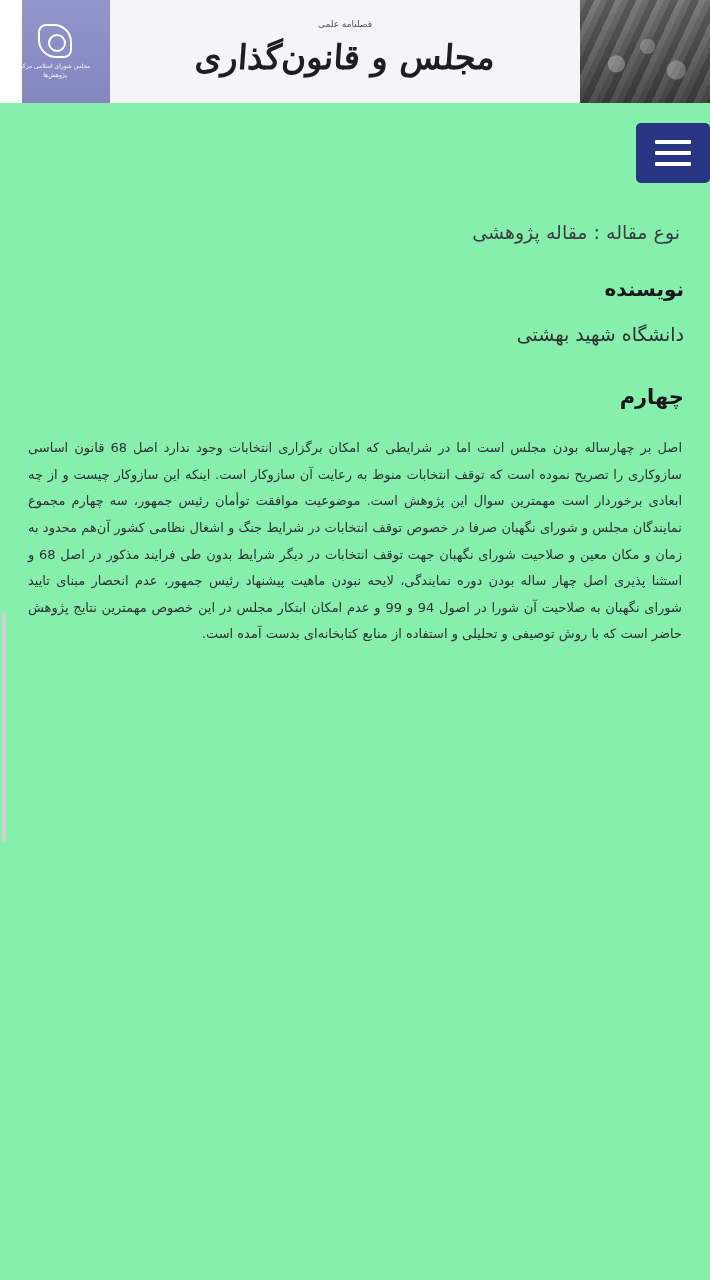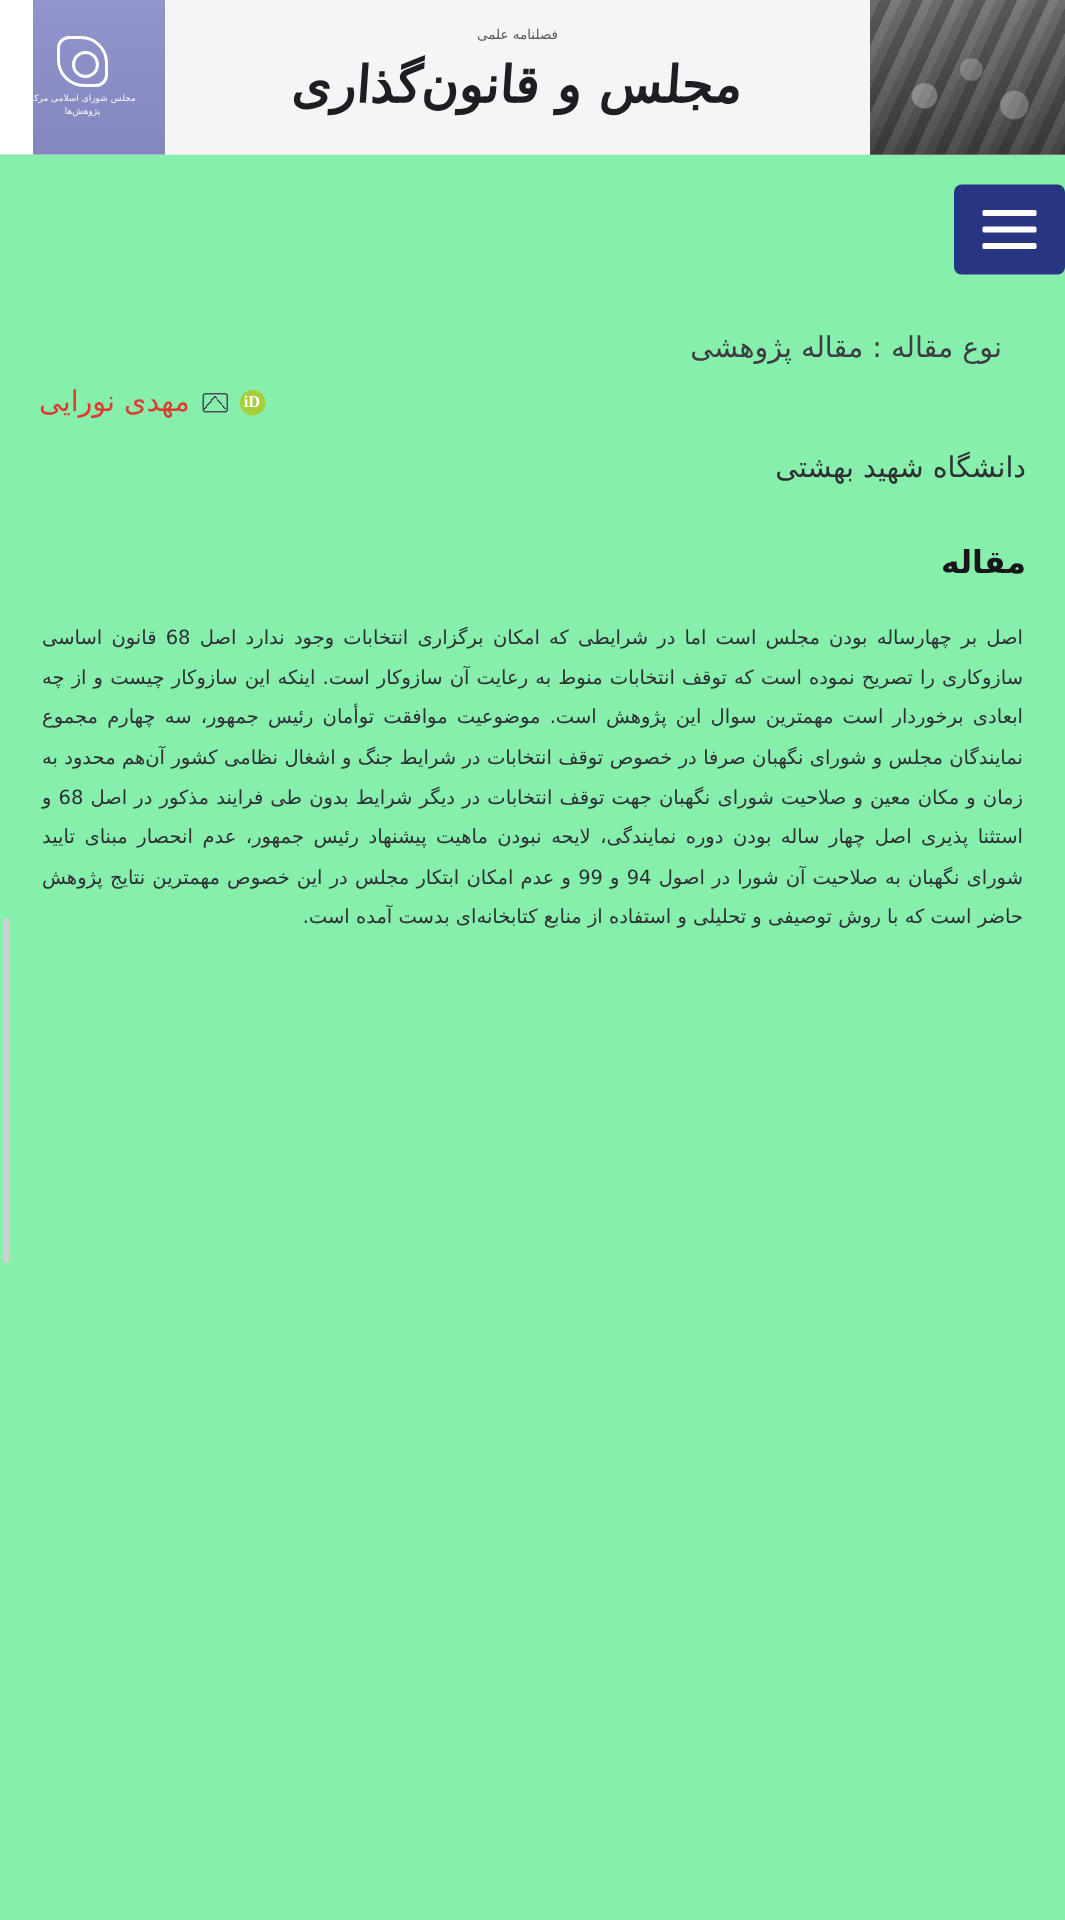--- a/index.html
+++ b/index.html
@@ -167,21 +167,21 @@
   }
   .article-title {
     margin: 52px 0 0 0;
     font-size: 27px;
     line-height: 1.62;
     font-weight: 700;
     color: #1b1b1f;
     text-align: right;
   }
   .article-type {
-    margin: 38px 16px 0 0;
+    margin: 38px 4px 0 0;
     font-size: 19px;
     color: #3c3c42;
     text-align: right;
     direction: rtl;
   }
   .section-heading {
     margin: 34px 0 0 0;
     font-size: 20px;
     font-weight: 700;
     color: #17171b;
@@ -292,28 +292,24 @@
       <span class="bar"></span>
       <span class="bar"></span>
       <span class="bar"></span>
     </button>
   </div>
 
   <div class="content">
 
     <div class="article-type">نوع مقاله : مقاله پژوهشی</div>
 
-
-    <div class="author-row">
-      <a class="author-name" href="#">مهدی نورایی</a>
-      <span class="icon-mail"></span>
-      <span class="icon-orcid">iD</span>
-    </div>
+    <div class="section-heading">نویسنده</div>
+
 
     <div class="affiliation">دانشگاه شهید بهشتی</div>
 
-    <h2 class="abstract-heading">مقاله</h2>
+    <h2 class="abstract-heading">چهارم</h2>
 
     <p class="abstract-body">اصل بر چهارساله بودن مجلس است اما در شرایطی که امکان برگزاری انتخابات وجود ندارد اصل 68 قانون اساسی سازوکاری را تصریح نموده است که توقف انتخابات منوط به رعایت آن سازوکار است. اینکه این سازوکار چیست و از چه ابعادی برخوردار است مهمترین سوال این پژوهش است. موضوعیت موافقت توأمان رئیس جمهور، سه چهارم مجموع نمایندگان مجلس و شورای نگهبان صرفا در خصوص توقف انتخابات در شرایط جنگ و اشغال نظامی کشور آن‌هم محدود به زمان و مکان معین و صلاحیت شورای نگهبان جهت توقف انتخابات در دیگر شرایط بدون طی فرایند مذکور در اصل 68 و استثنا پذیری اصل چهار ساله بودن دوره نمایندگی، لایحه نبودن ماهیت پیشنهاد رئیس جمهور، عدم انحصار مبنای تایید شورای نگهبان به صلاحیت آن شورا در اصول 94 و 99 و عدم امکان ابتکار مجلس در این خصوص مهمترین نتایج پژوهش حاضر است که با روش توصیفی و تحلیلی و استفاده از منابع کتابخانه‌ای بدست آمده است.</p>
   </div>
 
   <div class="scroll-indicator"></div>
 </div>
 
 </body></html>

